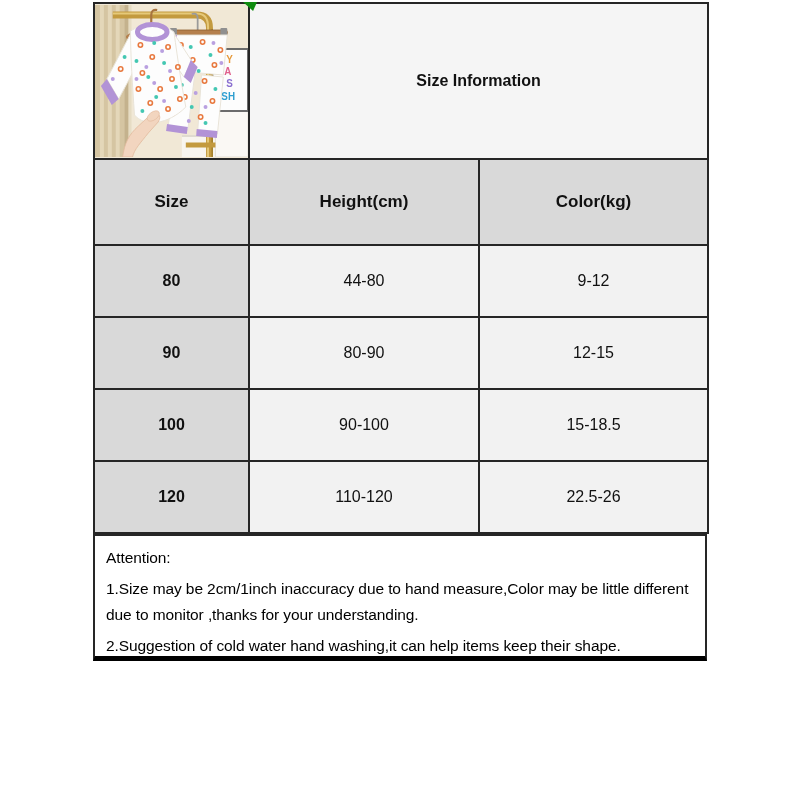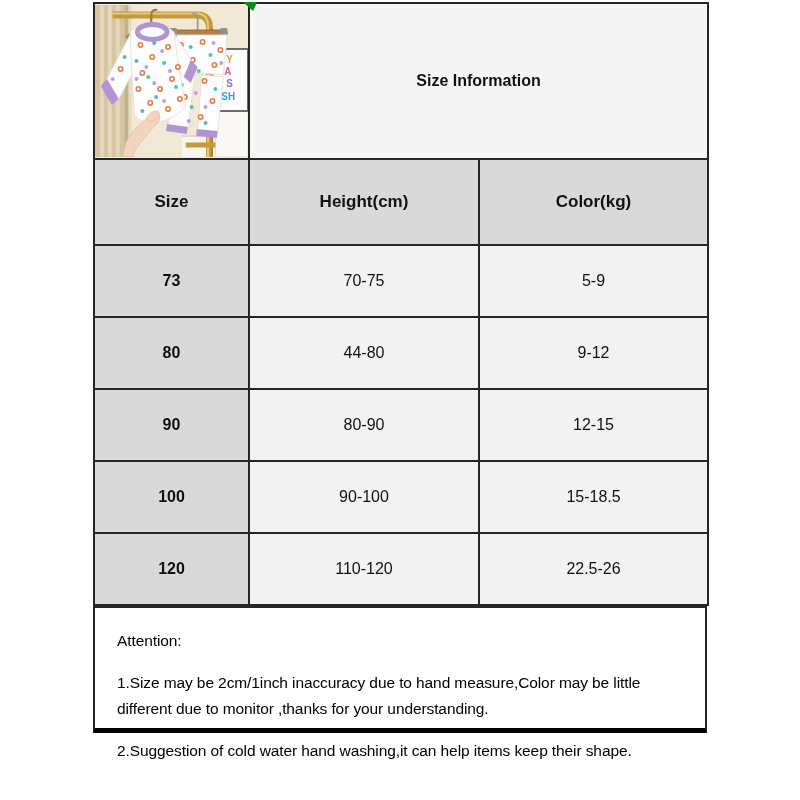--- a/index.html
+++ b/index.html
@@ -31,21 +31,21 @@
   tr.row-data td.val-cell { background:var(--cell_bg); font-weight:400; }
 
   
   .attention {
     box-sizing:border-box; width:614px; height:127px;
     border:2px solid var(--border); border-bottom:5px solid var(--thick_border);
     border-top-width:2px; background:#ffffff;
     padding:4px 8px 0 6px;
     font-size:15.5px; letter-spacing:-0.1px; line-height:26px; color:#000;
   }
-  .attention p { margin:16px; }
+  .attention p { margin:5px; }
 
   
   .corner-flag {
     position:absolute; left:150px; top:0; width:14px; height:9px;
     background:var(--flag_green);
     clip-path:polygon(0 0, 100% 0, 72% 100%);
   }
 
   
   .dO  { fill:none; stroke:var(--dot_orange); stroke-width:1.6; }
@@ -200,25 +200,20 @@
         <td class="title-cell" colspan="2">Size Information</td>
       </tr>
 
       <tr class="row-head">
         <th class="head-size">Size</th>
         <th>Height(cm)</th>
         <th>Color(kg)</th>
       </tr>
 
       <tr class="row-data">
-        <td class="size-col">73</td>
-        <td class="val-cell">70-75</td>
-        <td class="val-cell">5-9</td>
-      </tr>
-      <tr class="row-data">
         <td class="size-col">80</td>
         <td class="val-cell">44-80</td>
         <td class="val-cell">9-12</td>
       </tr>
       <tr class="row-data">
         <td class="size-col">90</td>
         <td class="val-cell">80-90</td>
         <td class="val-cell">12-15</td>
       </tr>
       <tr class="row-data">

